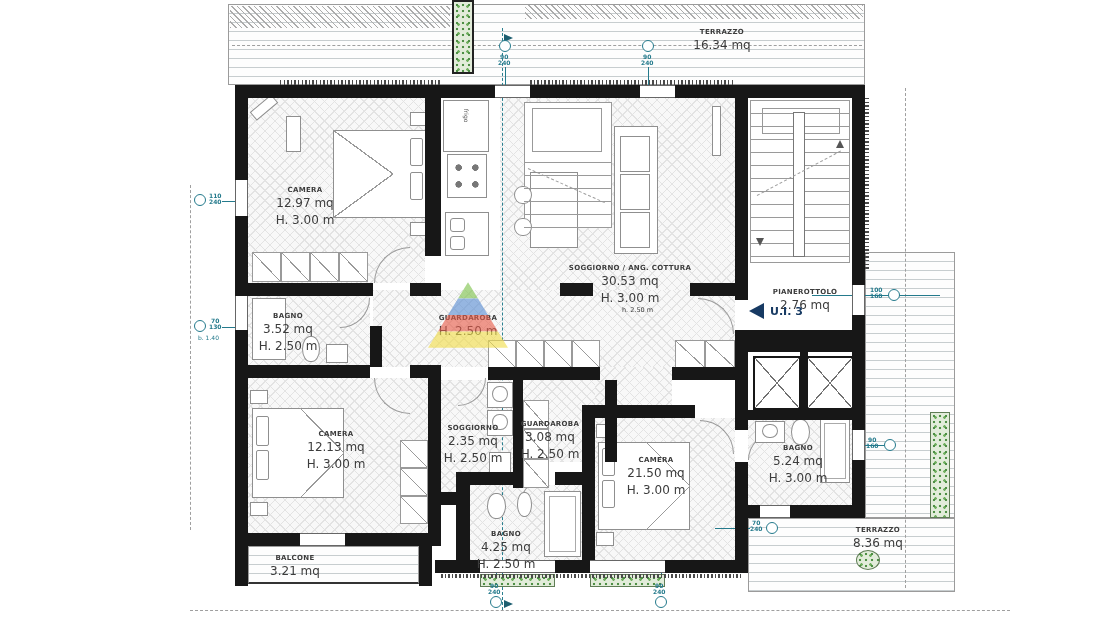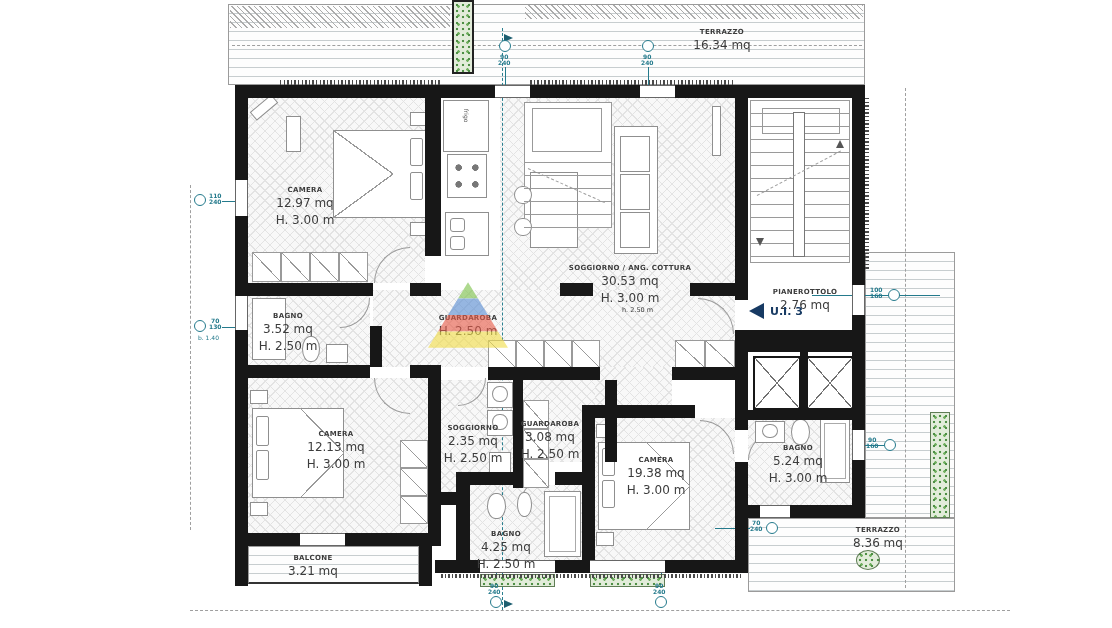--- a/index.html
+++ b/index.html
@@ -381,34 +381,34 @@
     <div class="rmeta">3.08 mq</div>
     <div class="rmeta">H. 2.50 m</div>
   </div>
   <div class="a rlabel" style="left:506px;top:530px">
     <div class="rname">BAGNO</div>
     <div class="rmeta">4.25 mq</div>
     <div class="rmeta">H. 2.50 m</div>
   </div>
   <div class="a rlabel" style="left:656px;top:456px">
     <div class="rname">CAMERA</div>
-    <div class="rmeta">19.38 mq</div>
+    <div class="rmeta">21.50 mq</div>
     <div class="rmeta">H. 3.00 m</div>
   </div>
   <div class="a rlabel" style="left:798px;top:444px">
     <div class="rname">BAGNO</div>
     <div class="rmeta">5.24 mq</div>
     <div class="rmeta">H. 3.00 m</div>
   </div>
 
   <div class="a rlabel" style="left:722px;top:28px">
     <div class="rname">TERRAZZO</div>
     <div class="rmeta">16.34 mq</div>
   </div>
-  <div class="a rlabel" style="left:313px;top:554px">
+  <div class="a rlabel" style="left:295px;top:554px">
     <div class="rname">BALCONE</div>
     <div class="rmeta">3.21 mq</div>
   </div>
   <div class="a rlabel" style="left:878px;top:526px">
     <div class="rname">TERRAZZO</div>
     <div class="rmeta">8.36 mq</div>
   </div>
 
   <div class="a note" style="left:622px;top:306px">h. 2.50 m</div>
 

